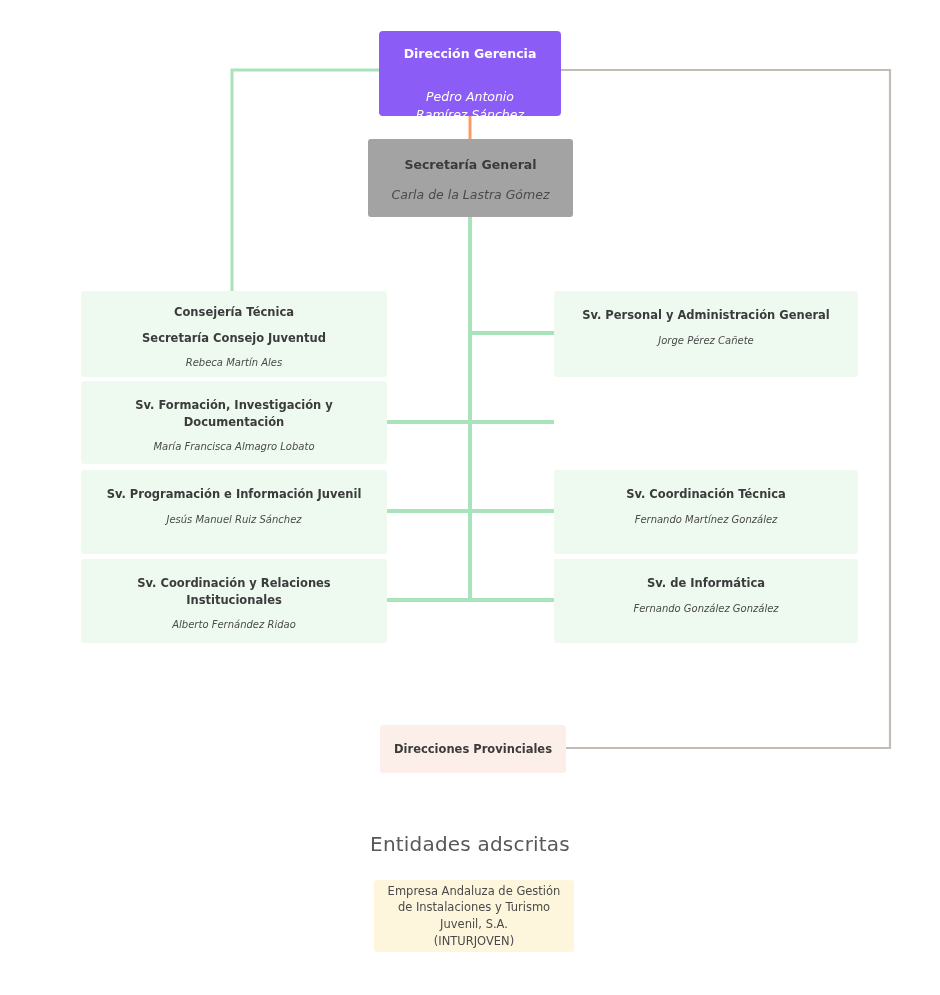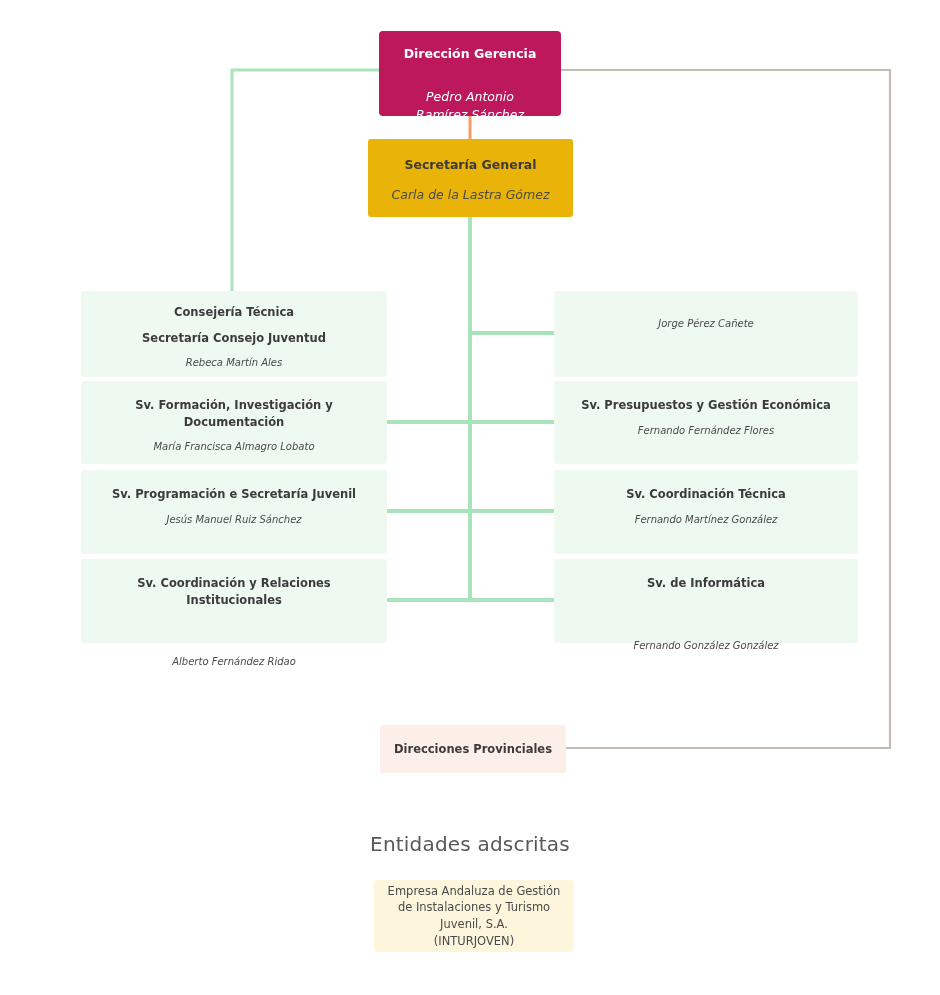--- a/index.html
+++ b/index.html
@@ -49,42 +49,42 @@
     color: #4a4a4a;
     line-height: 1.45;
   }
 
   
   .node.root {
     left: 379px;
     top: 31px;
     width: 182px;
     height: 85px;
-    background: #be185d;
+    background: #8b5cf6;
     border-radius: 4px;
     justify-content: flex-start;
     padding-top: 14px;
   }
   .node.root .title {
     color: #ffffff;
     font-size: 12.5px;
   }
   .node.root .person {
     color: #ffffff;
     font-size: 12.5px;
     margin-top: 25px;
   }
 
   
   .node.secretaria {
     left: 368px;
     top: 139px;
     width: 205px;
     height: 78px;
-    background: #eab308;
+    background: #a3a3a3;
     justify-content: flex-start;
     padding-top: 17px;
   }
   .node.secretaria .title { font-size: 12.5px; }
   .node.secretaria .person { font-size: 12.5px; margin-top: 12px; }
 
   
   .node.svc {
     background: #eefaf0;
     justify-content: flex-start;
@@ -93,21 +93,21 @@
   .node.svc .title { font-size: 11.5px; }
   .node.svc .title + .title { margin-top: 9px; }
   .node.svc .person { font-size: 10px; margin-top: 10px; }
 
   .node.left-col  { left: 81px;  width: 306px; }
   .node.right-col { left: 554px; width: 304px; }
 
   .row1 { top: 291px; height: 86px; }
   .row2 { top: 381px; height: 83px; }
   .row3 { top: 470px; height: 84px; }
-  .row4 { top: 559px; height: 84px; gap: 37px; }
+  .row4 { top: 559px; height: 84px; }
 
   .node.left-col.row1 { padding-top: 13px; }
 
   
   .node.provinciales {
     left: 380px;
     top: 725px;
     width: 186px;
     height: 48px;
     background: #fcefe9;
@@ -186,37 +186,34 @@
     <div class="title">Secretaría Consejo Juventud</div>
     <div class="person">Rebeca Martín Ales</div>
   </div>
 
   <div class="node svc left-col row2">
     <div class="title">Sv. Formación, Investigación y Documentación</div>
     <div class="person">María Francisca Almagro Lobato</div>
   </div>
 
   <div class="node svc left-col row3">
-    <div class="title">Sv. Programación e Secretaría Juvenil</div>
+    <div class="title">Sv. Programación e Información Juvenil</div>
     <div class="person">Jesús Manuel Ruiz Sánchez</div>
   </div>
 
   <div class="node svc left-col row4">
     <div class="title">Sv. Coordinación y Relaciones Institucionales</div>
     <div class="person">Alberto Fernández Ridao</div>
   </div>
 
   <div class="node svc right-col row1">
+    <div class="title">Sv. Personal y Administración General</div>
     <div class="person">Jorge Pérez Cañete</div>
   </div>
 
-  <div class="node svc right-col row2">
-    <div class="title">Sv. Presupuestos y Gestión Económica</div>
-    <div class="person">Fernando Fernández Flores</div>
-  </div>
 
   <div class="node svc right-col row3">
     <div class="title">Sv. Coordinación Técnica</div>
     <div class="person">Fernando Martínez González</div>
   </div>
 
   <div class="node svc right-col row4">
     <div class="title">Sv. de Informática</div>
     <div class="person">Fernando González González</div>
   </div>

